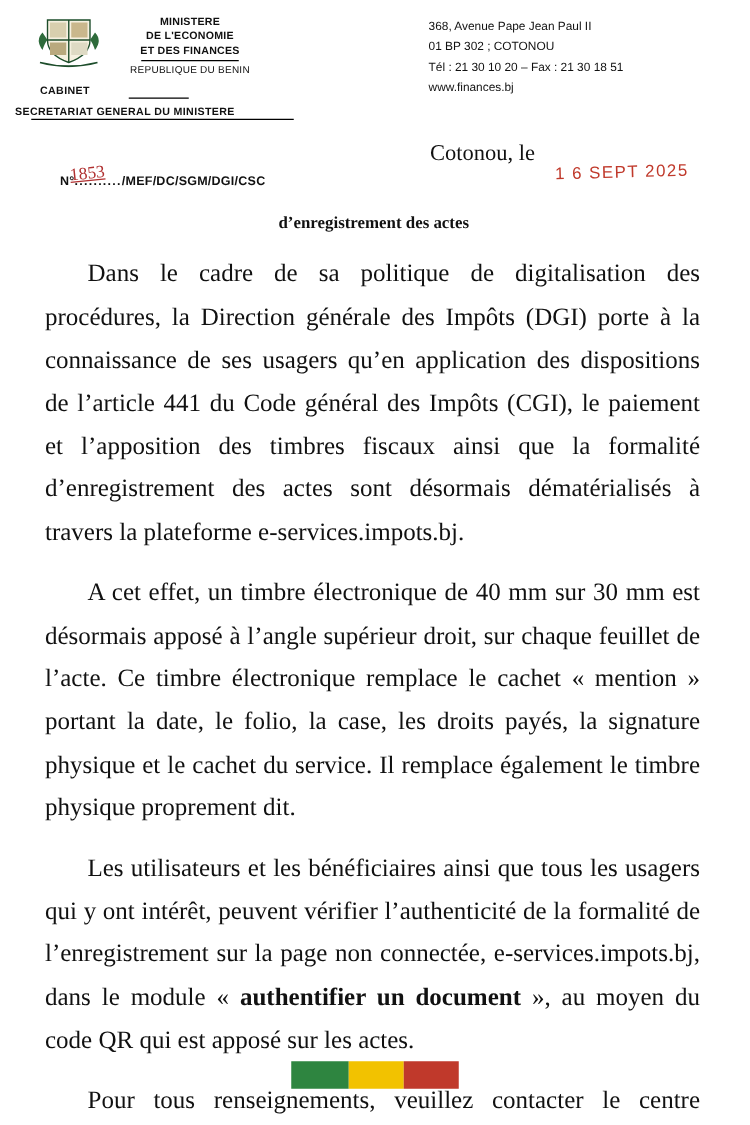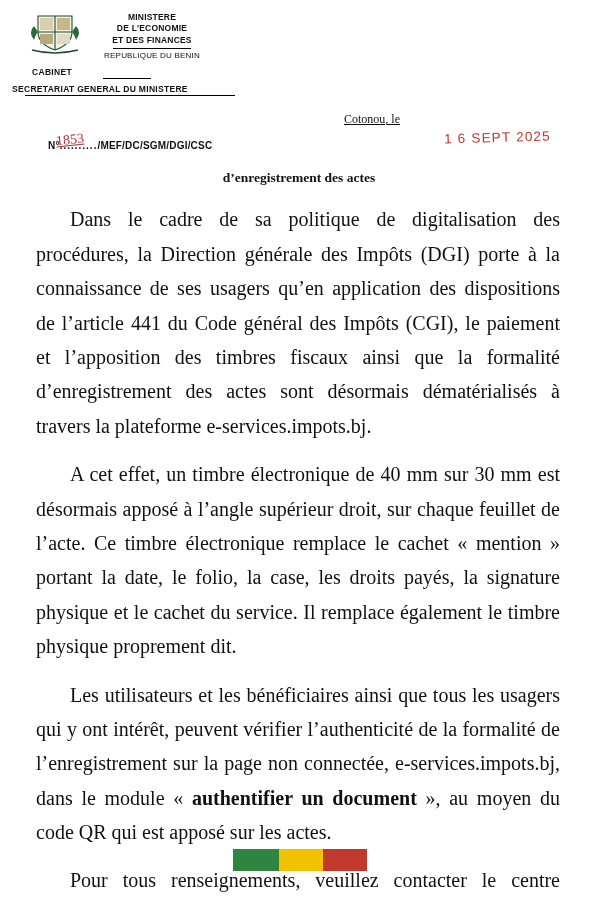--- a/index.html
+++ b/index.html
@@ -92,22 +92,21 @@
   
   .ref-row {
     margin-top: 16px;
     position: relative;
     height: 46px;
   }
   .cotonou {
     position: absolute;
     left: 318px;
     top: 0px;
-    font-size: 12px;
-    text-decoration: underline;
+    font-size: 18px;
   }
   .date-stamp {
     position: absolute;
     left: 418px;
     top: 18px;
     font-family: "Liberation Sans", sans-serif;
     font-size: 13.5px;
     letter-spacing: 1.2px;
     color: #c0392b;
     transform: rotate(-1.6deg);
@@ -255,20 +254,26 @@
         <div class="underline-rule u-cabinet"></div>
       </div>
 
       <div class="org-line org-sgm">
         <span class="txt">SECRETARIAT GENERAL DU MINISTERE</span>
         <div class="underline-rule u-sgm"></div>
       </div>
 
     </div>
 
+    <div class="header-right">
+      <div>368, Avenue Pape Jean Paul II</div>
+      <div>01 BP 302 ; COTONOU</div>
+      <div>Tél : 21 30 10 20 – Fax : 21 30 18 51</div>
+      <div>www.finances.bj</div>
+    </div>
   </div>
 
   <div class="ref-row">
     <div class="cotonou">Cotonou, le</div>
     <div class="date-stamp">1 6 SEPT 2025</div>
     <div class="ref">
       <span>N°</span><span class="dots">..........</span><span>/MEF/DC/SGM/DGI/CSC</span>
     </div>
     <div class="ref-number">1853</div>
   </div>

